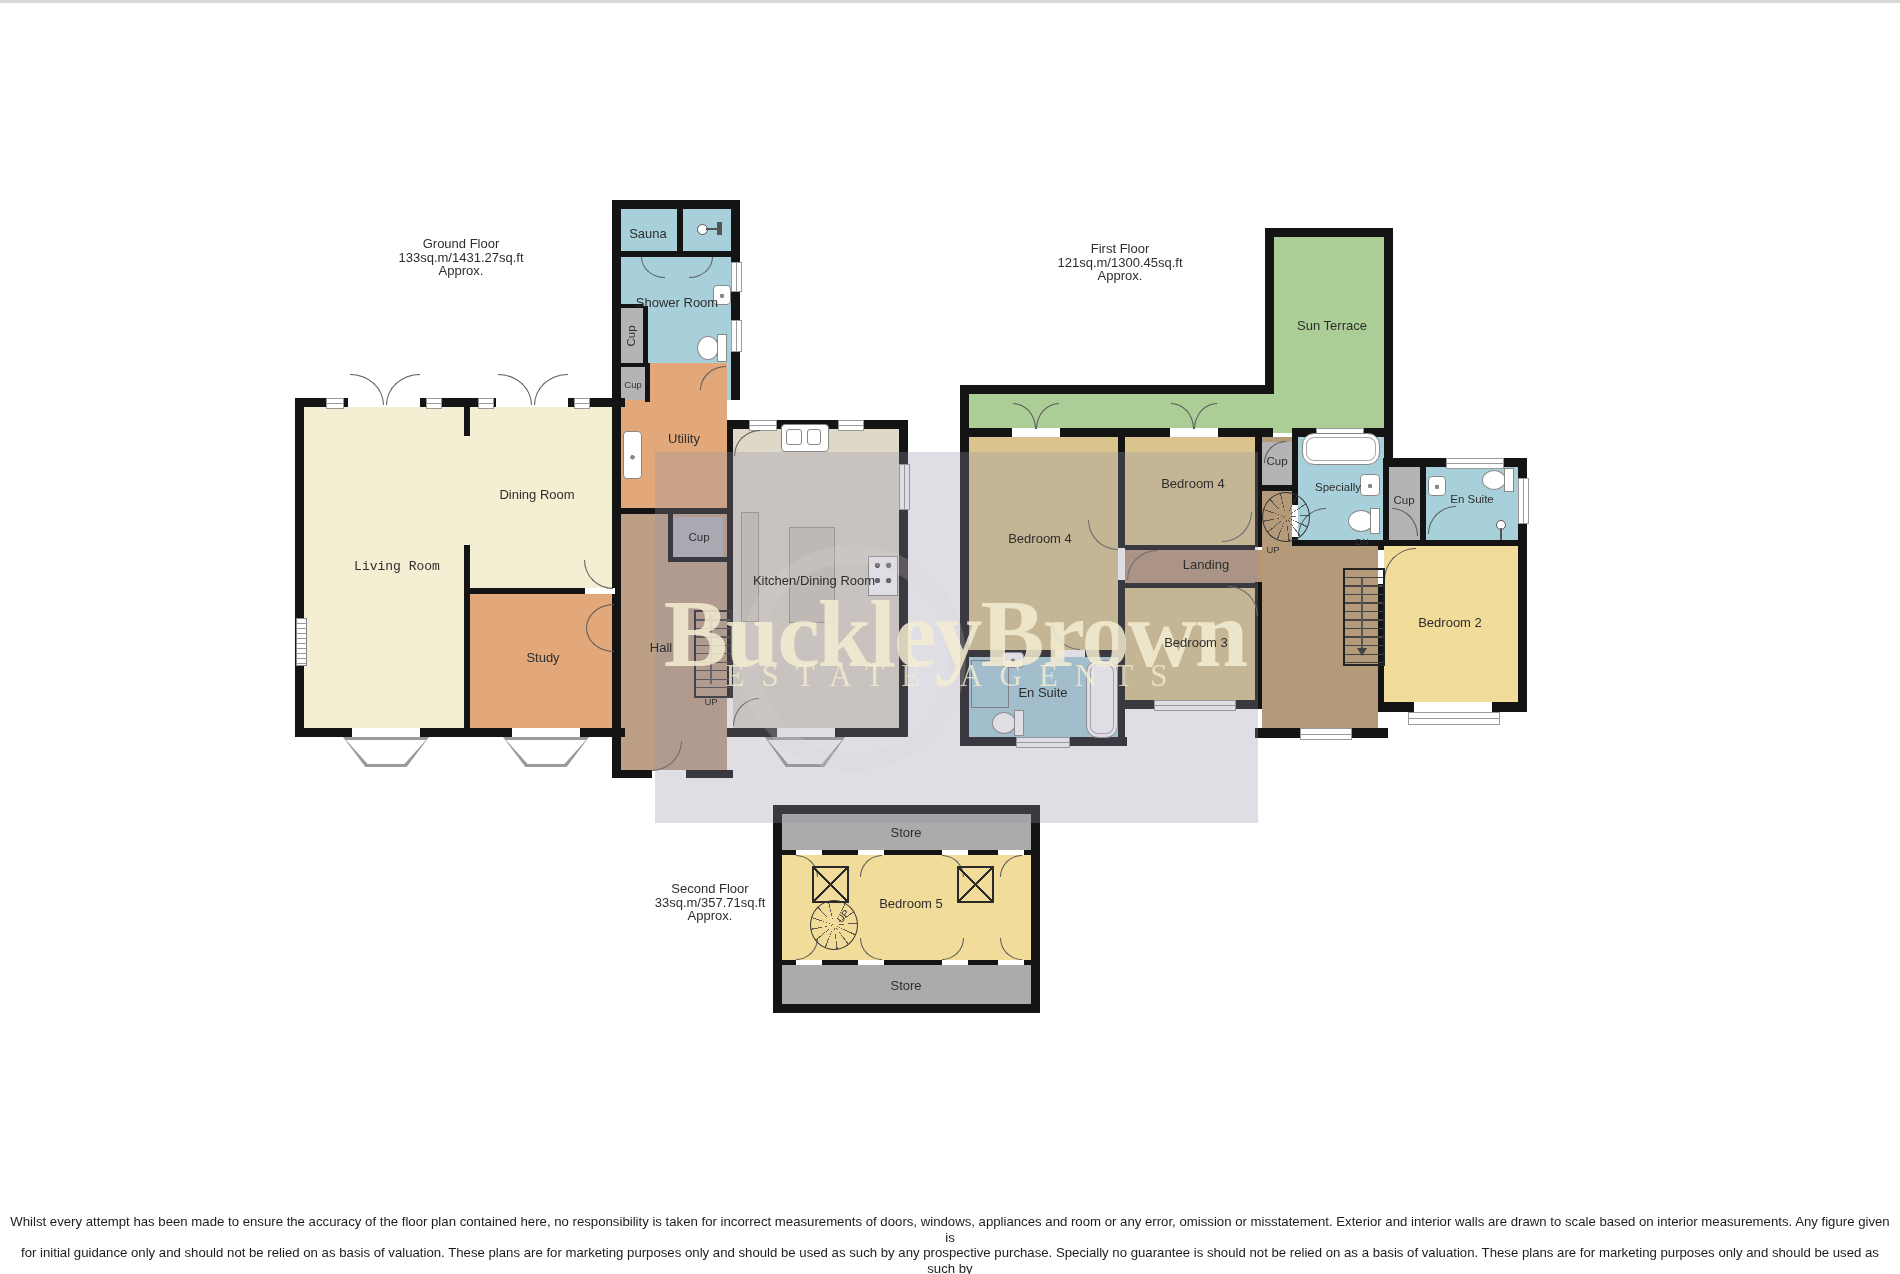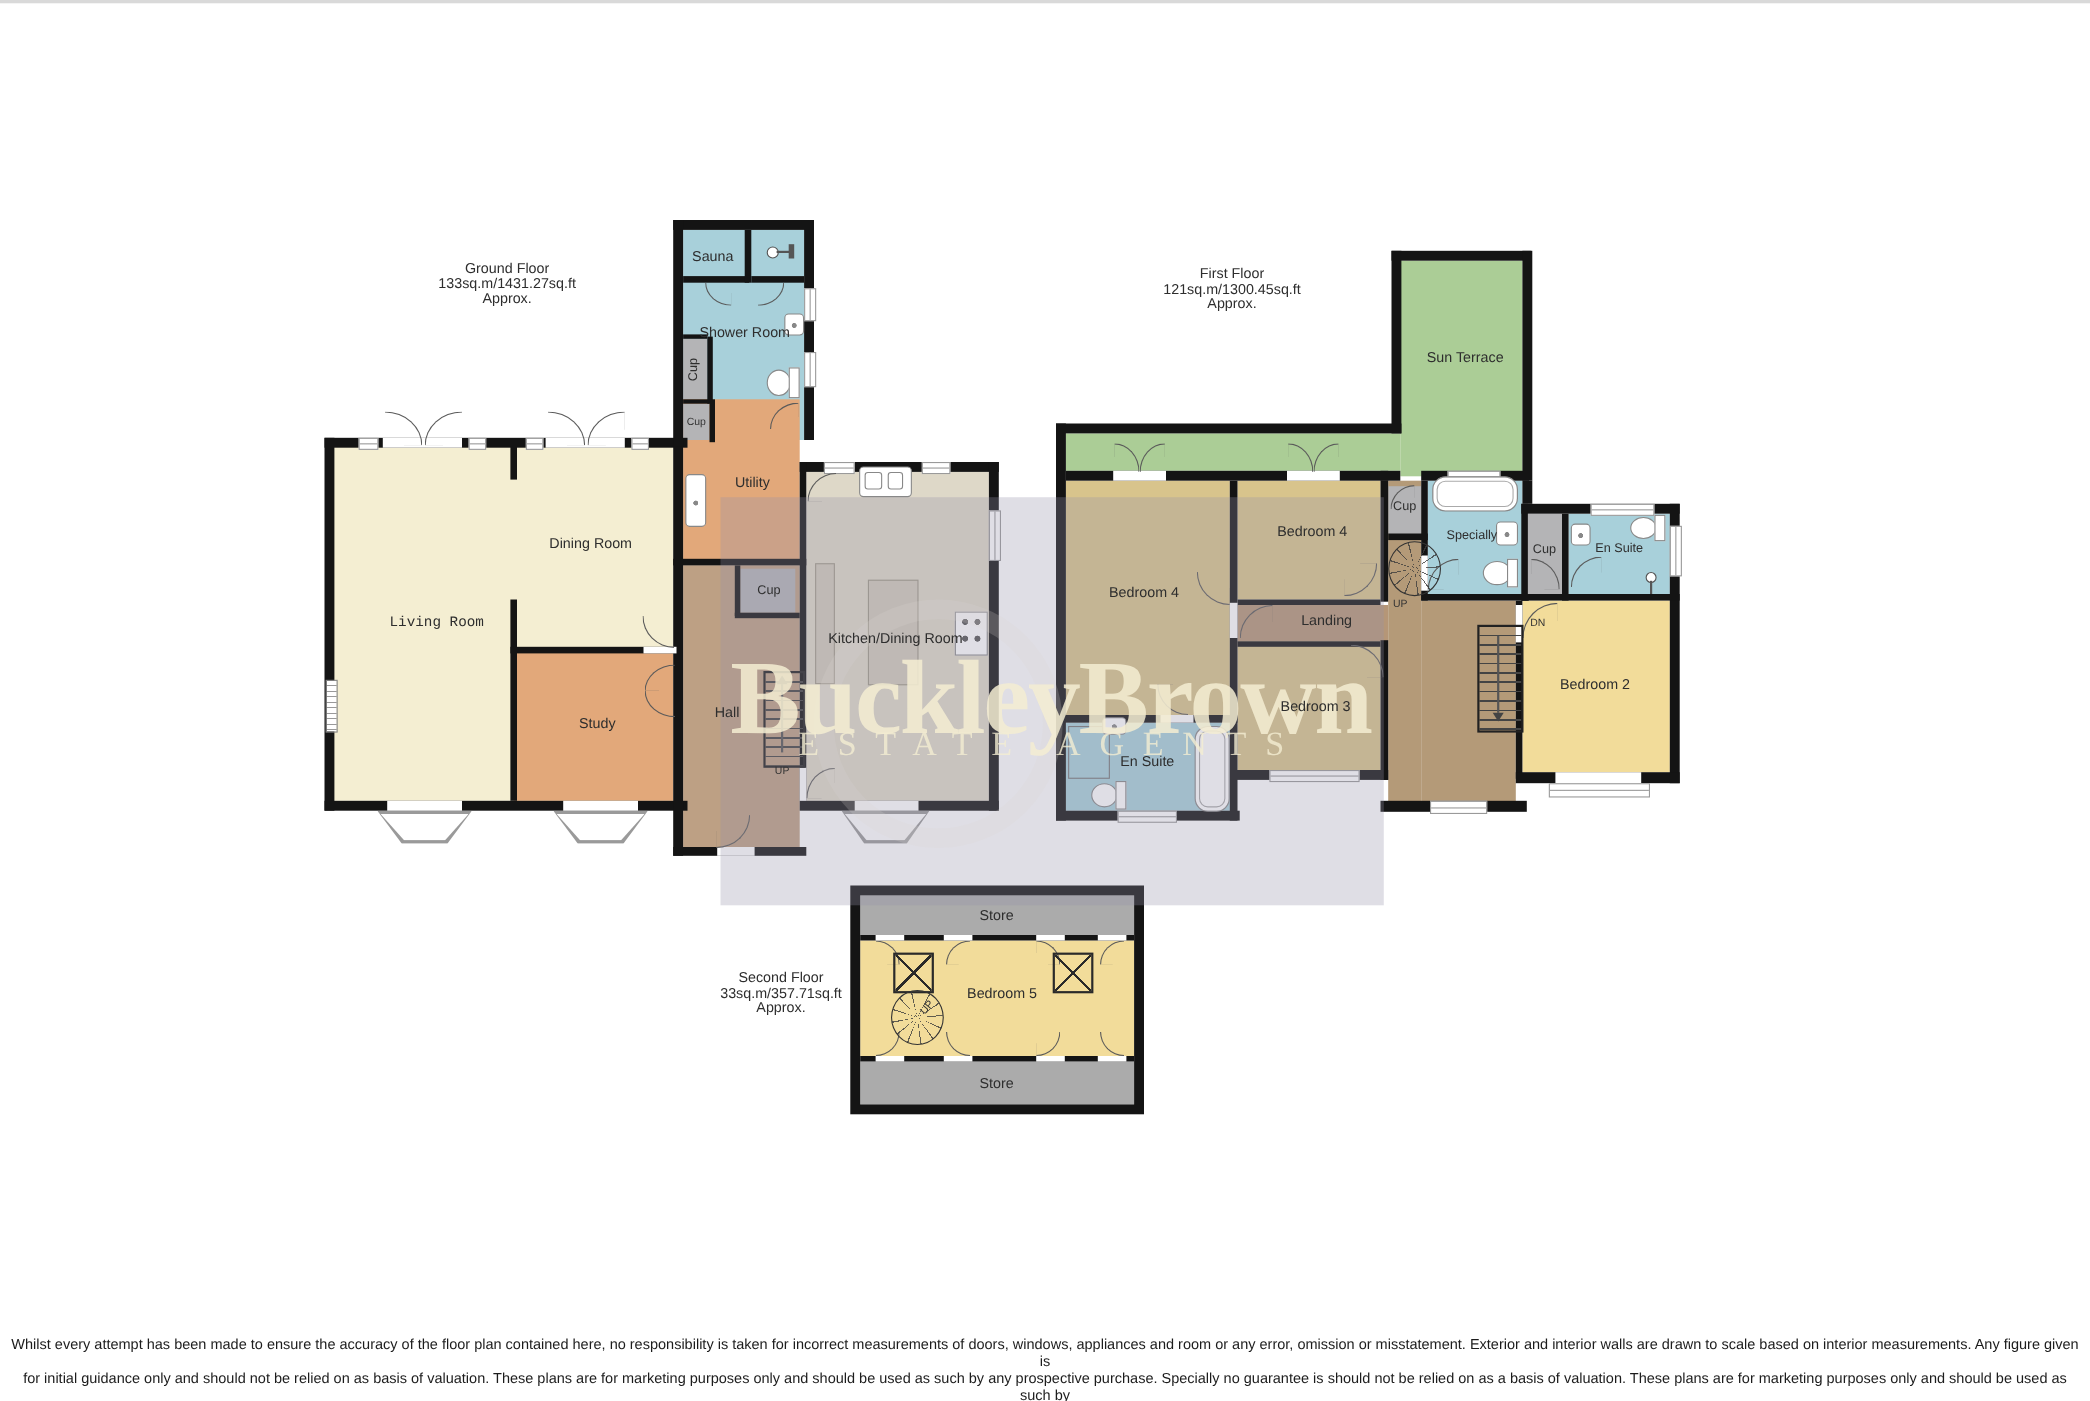--- a/index.html
+++ b/index.html
@@ -330,21 +330,21 @@
   <span class="lbl" style="left:1196px;top:642px;">Bedroom 3</span>
   <span class="lbl" style="left:1450px;top:622px;">Bedroom 2</span>
   <span class="lbl" style="left:1206px;top:564px;">Landing</span>
   <span class="lbl" style="left:1332px;top:325px;">Sun Terrace</span>
   <span class="lbl sm" style="left:1338px;top:487px;">Specially</span>
   <span class="lbl" style="left:1043px;top:692px;">En Suite</span>
   <span class="lbl sm" style="left:1472px;top:499px;">En Suite</span>
   <span class="lbl sm" style="left:1277px;top:461px;">Cup</span>
   <span class="lbl sm" style="left:1404px;top:500px;">Cup</span>
   <span class="lbl xs" style="left:1273px;top:549px;">UP</span>
-  <span class="lbl xs" style="left:1362px;top:567px;margin-left:36px;">DN</span>
+  <span class="lbl xs" style="left:1362px;top:541px;">DN</span>
 
   <span class="lbl" style="left:906px;top:832px;">Store</span>
   <span class="lbl" style="left:911px;top:903px;">Bedroom 5</span>
   <span class="lbl" style="left:906px;top:985px;">Store</span>
   <span class="lbl xs" style="left:843px;top:916px;transform:translate(-50%,-50%) rotate(-50deg);">UP</span>
 
   <div id="footer">
     <div>Whilst every attempt has been made to ensure the accuracy of the floor plan contained here, no responsibility is taken for incorrect measurements of doors, windows, appliances and room or any error, omission or misstatement. Exterior and interior walls are drawn to scale based on interior measurements. Any figure given is</div>
     <div>for initial guidance only and should not be relied on as basis of valuation. These plans are for marketing purposes only and should be used as such by any prospective purchase. Specially no guarantee is should not be relied on as a basis of valuation. These plans are for marketing purposes only and should be used as such by</div>
 

